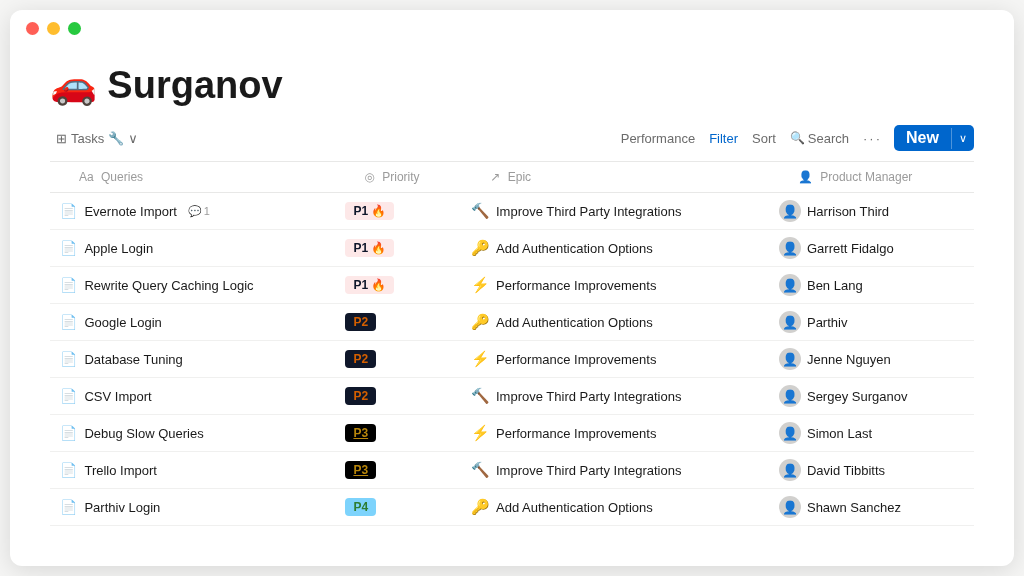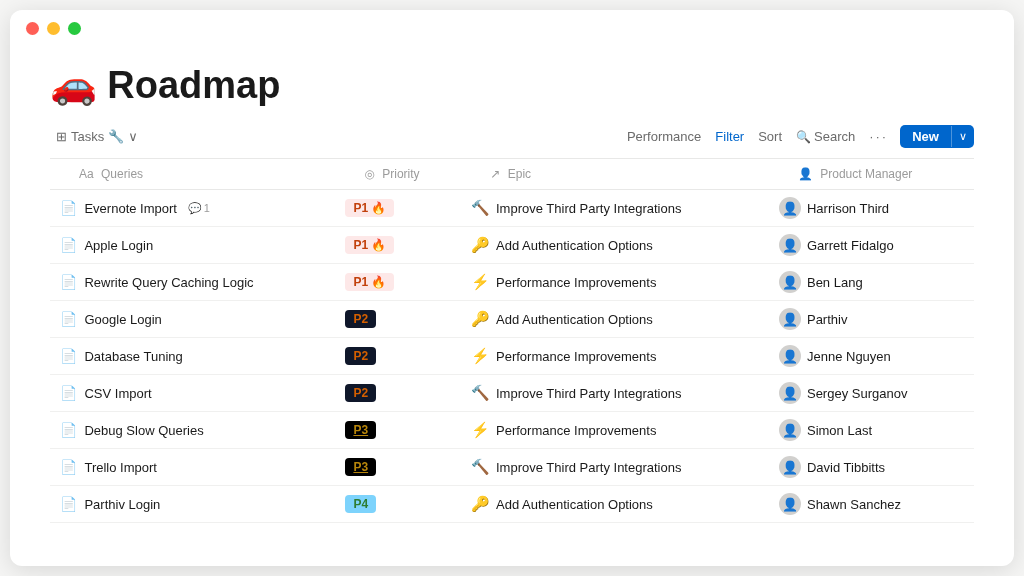--- a/index.html
+++ b/index.html
@@ -86,21 +86,21 @@
     .new-btn-wrap {
       display: flex;
       align-items: center;
       background: #0066cc;
       border-radius: 5px;
       margin-left: 4px;
       overflow: hidden;
     }
     .new-btn-main {
       color: white;
-      font-size: 13px;
+      font-size: 16px;
       font-weight: 600;
       padding: 4px 12px;
       cursor: pointer;
     }
     .new-btn-chevron {
       color: white;
       font-size: 11px;
       padding: 4px 7px;
       border-left: 1px solid rgba(255,255,255,0.3);
       cursor: pointer;
@@ -154,21 +154,21 @@
     .priority-badge {
       display: inline-flex;
       align-items: center;
       gap: 3px;
       padding: 2px 8px;
       border-radius: 4px;
       font-size: 12px;
       font-weight: 600;
       white-space: nowrap;
     }
-    .p1 { background: #fde8e8; color: #c2410c; }
+    .p1 { background: #fde8e8; color: #0f172a; }
     .p2 { background: #0f172a; color: #d45f00; }
     .p3 { background: #000000; color: #b8860b; text-decoration: underline; }
     .p4 { background: #7dd3fc; color: #2e7d32; }
     .epic-cell {
       display: flex;
       align-items: center;
       gap: 6px;
       white-space: nowrap;
     }
     .epic-icon { font-size: 15px; }
@@ -198,21 +198,21 @@
 <div class="window">
   <div class="titlebar">
     <span class="traffic-light tl-red"></span>
     <span class="traffic-light tl-yellow"></span>
     <span class="traffic-light tl-green"></span>
   </div>
 
   <div class="content">
     <div class="page-title">
       <span>🚗</span>
-      <span>Roadmap</span>
+      <span>Surganov</span>
     </div>
 
     <div class="toolbar">
       <div class="toolbar-left">
         <div class="toolbar-item">
           <span>⊞</span>
           <span>Tasks</span>
           <span>🔧</span>
           <span>∨</span>
         </div>

